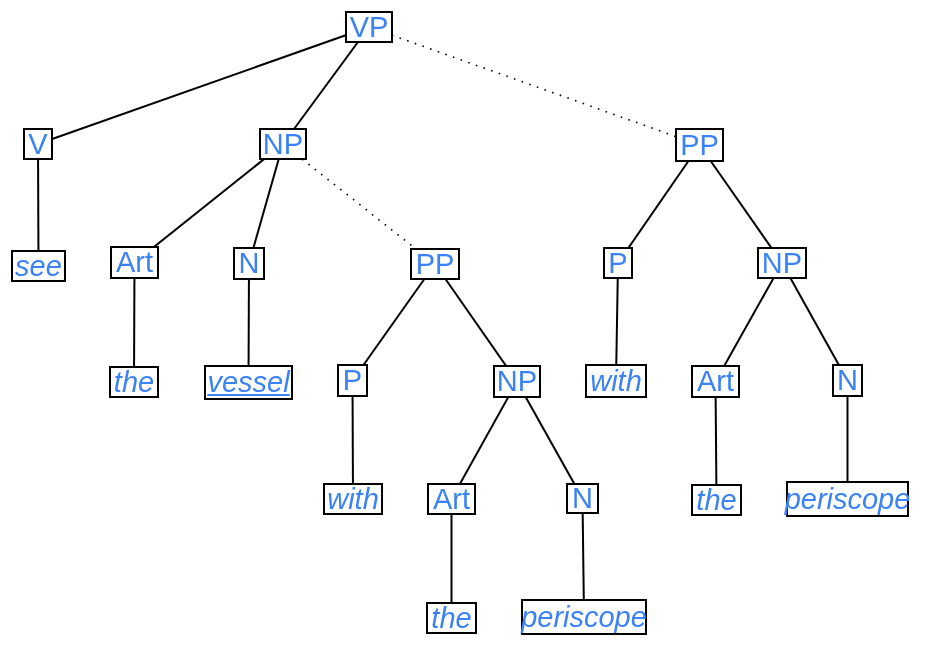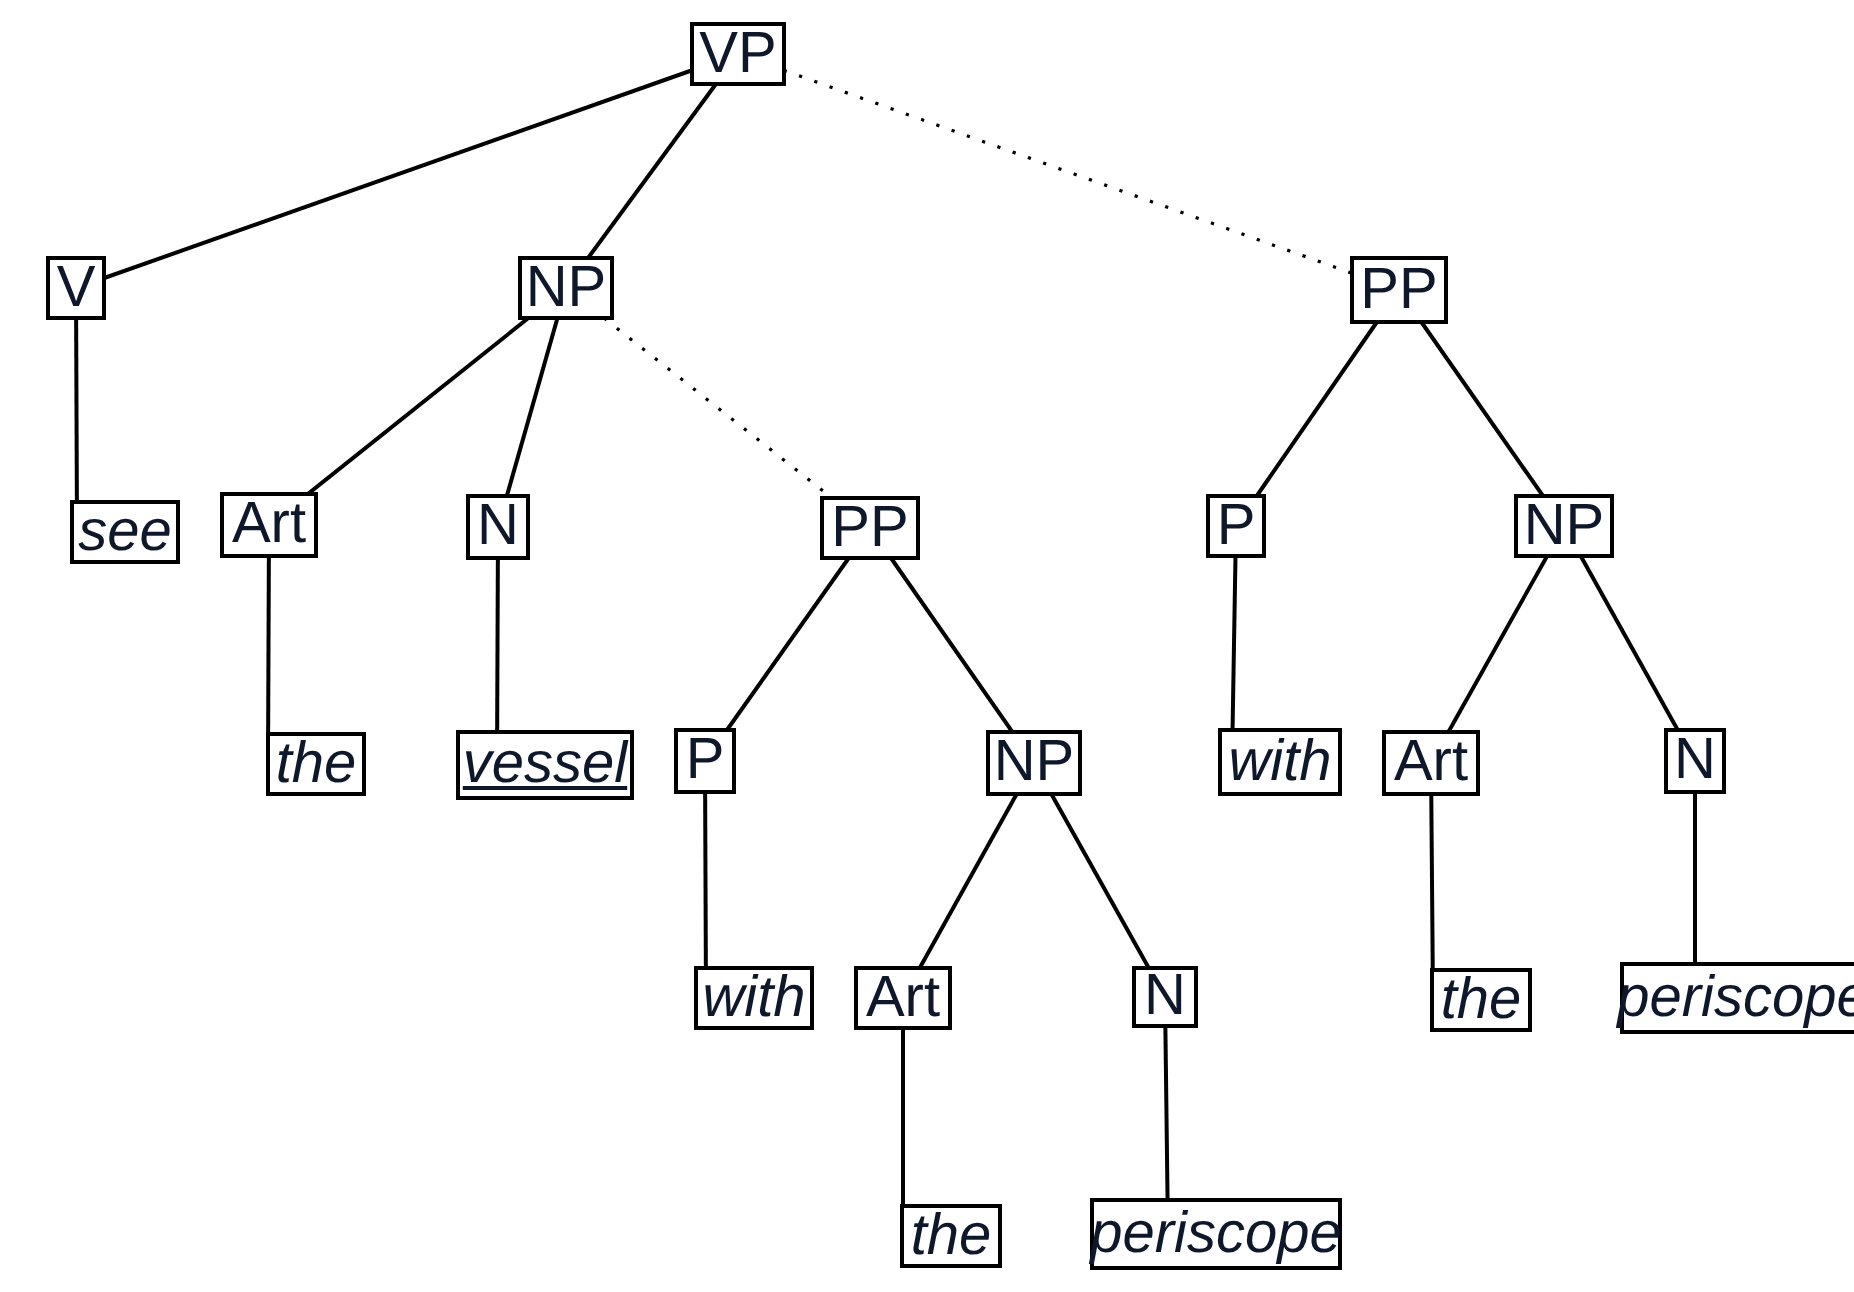--- a/index.html
+++ b/index.html
@@ -16,30 +16,30 @@
     left: 0; top: 0;
     width: 927px; height: 646px;
     z-index: 1;
   }
   .node {
     position: absolute;
     z-index: 2;
     box-sizing: border-box;
     background: #ffffff;
     border: 2px solid #000000;
-    color: #0f172a;
+    color: #3b82f6;
     display: flex;
     align-items: center;
     justify-content: center;
     font-size: 29px;
     line-height: 1;
     white-space: nowrap;
     user-select: none;
   }
-  .node.terminal { font-style: italic; margin-left: 24px; }
+  .node.terminal { font-style: italic; }
 </style>
 </head>
 <body>
 
 <div class="stage" id="stage">
   <svg class="edge-layer" id="edge-layer" viewBox="0 0 927 646" xmlns="http://www.w3.org/2000/svg">
       <line x1="369" y1="27" x2="38" y2="144" stroke="#000000" stroke-width="2"></line>
       <line x1="369" y1="27" x2="283" y2="144" stroke="#000000" stroke-width="2"></line>
       <line x1="369" y1="27" x2="699.5" y2="145" stroke="#000000" stroke-width="1.6" stroke-dasharray="1.6 6.5"></line>
       <line x1="38" y1="144" x2="38.5" y2="266" stroke="#000000" stroke-width="2"></line>

